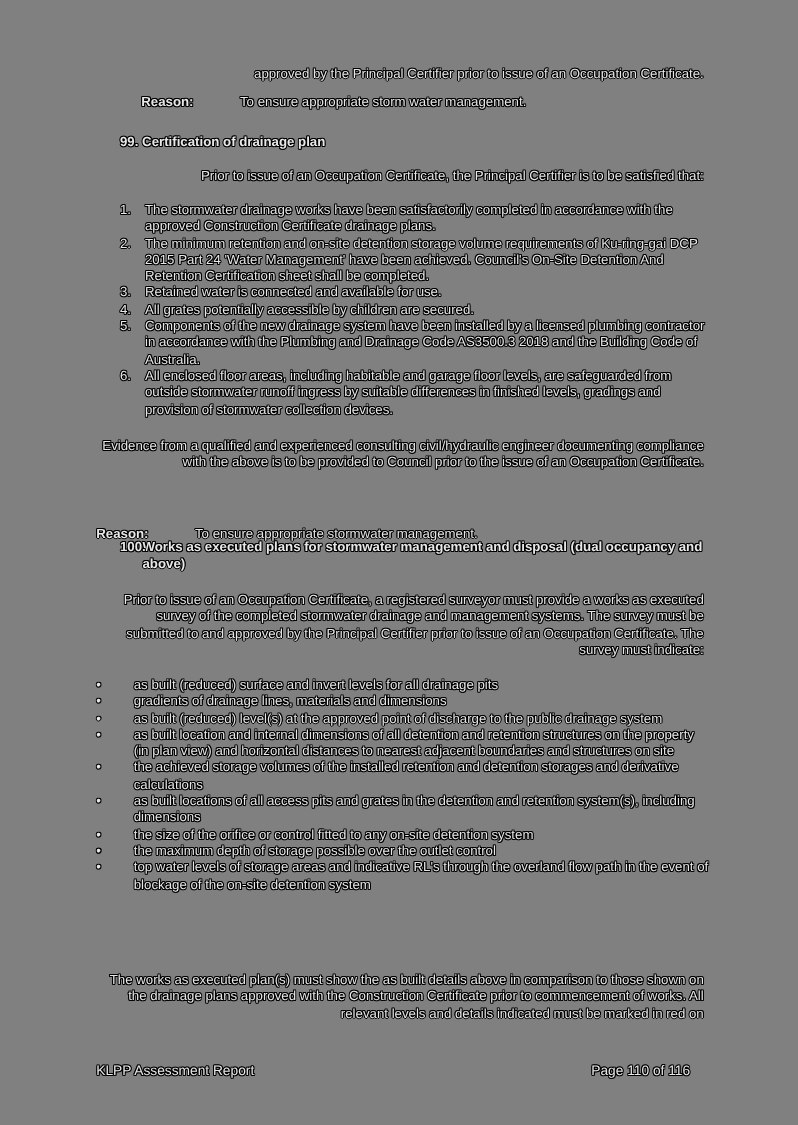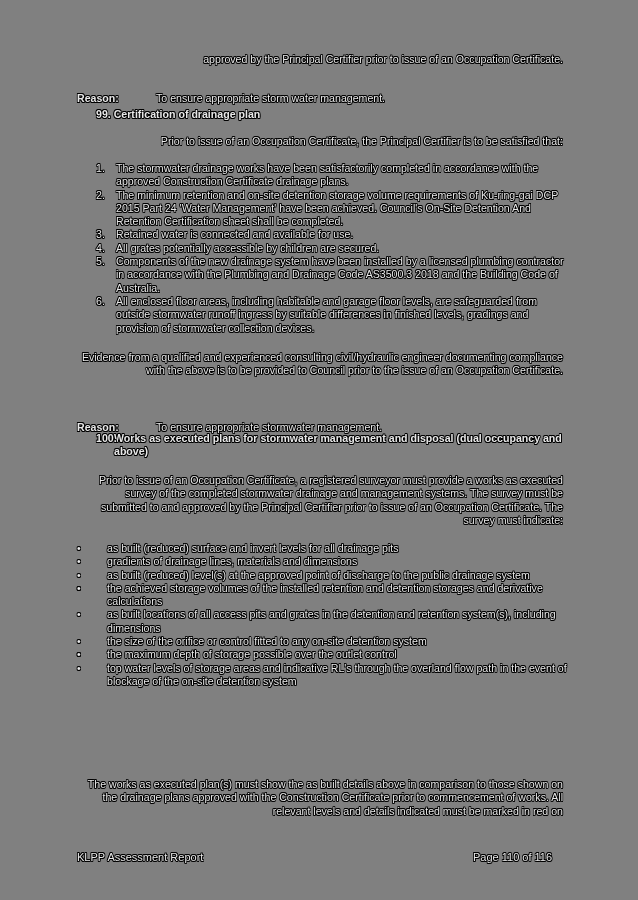--- a/index.html
+++ b/index.html
@@ -29,21 +29,21 @@
   .ulist { position: absolute; left: 77px; width: 490px; margin: 0; padding: 0; list-style: none; }
   .ulist li { position: relative; padding-left: 30px; }
   .ulist li .bul { position: absolute; left: 0; top: 0; }
   .footer { position: absolute; top: 851px; font-size: 11px; }
 </style>
 </head>
 <body>
 
 <div class="para t" style="top:53px;">approved by the Principal Certifier prior to issue of an Occupation Certificate.</div>
 
-<div class="reason t" style="top:92px;">
+<div class="reason t" style="top:76px;margin-left:36px;">
   <span class="lbl">Reason:</span><span>To ensure appropriate storm water management.</span>
 </div>
 
 <div class="heading t" style="top:108px; left:96px;">
   <span>99.</span>
   <span>Certification of drainage plan</span>
 </div>
 
 <div class="para t" style="top:135px;">Prior to issue of an Occupation Certificate, the Principal Certifier is to be satisfied that:</div>
 
@@ -66,21 +66,21 @@
   <span style="position:absolute; left:0;">100.</span>
   <div style="margin-left:18px;">Works as executed plans for stormwater management and disposal (dual occupancy and above)</div>
 </div>
 
 <div class="para t" style="top:474px;">Prior to issue of an Occupation Certificate, a registered surveyor must provide a works as executed survey of the completed stormwater drainage and management systems. The survey must be submitted to and approved by the Principal Certifier prior to issue of an Occupation Certificate. The survey must indicate:</div>
 
 <ul class="ulist t" style="top:542px;">
   <li><span class="bul">•</span><span>as built (reduced) surface and invert levels for all drainage pits</span></li>
   <li><span class="bul">•</span><span>gradients of drainage lines, materials and dimensions</span></li>
   <li><span class="bul">•</span><span>as built (reduced) level(s) at the approved point of discharge to the public drainage system</span></li>
-  <li><span class="bul">•</span></li>
+  <li><span class="bul">•</span><span>as built location and internal dimensions of all detention and retention structures on the property (in plan view) and horizontal distances to nearest adjacent boundaries and structures on site</span></li>
   <li><span class="bul">•</span><span>the achieved storage volumes of the installed retention and detention storages and derivative calculations</span></li>
   <li><span class="bul">•</span><span>as built locations of all access pits and grates in the detention and retention system(s), including dimensions</span></li>
   <li><span class="bul">•</span><span>the size of the orifice or control fitted to any on-site detention system</span></li>
   <li><span class="bul">•</span></li>
   <li><span class="bul">•</span><span>the maximum depth of storage possible over the outlet control</span></li>
   <li><span class="bul">•</span><span>top water levels of storage areas and indicative RL's through the overland flow path in the event of blockage of the on-site detention system</span></li>
 </ul>
 
 <div class="para t" style="top:778px;">The works as executed plan(s) must show the as built details above in comparison to those shown on the drainage plans approved with the Construction Certificate prior to commencement of works. All relevant levels and details indicated must be marked in red on</div>
 

